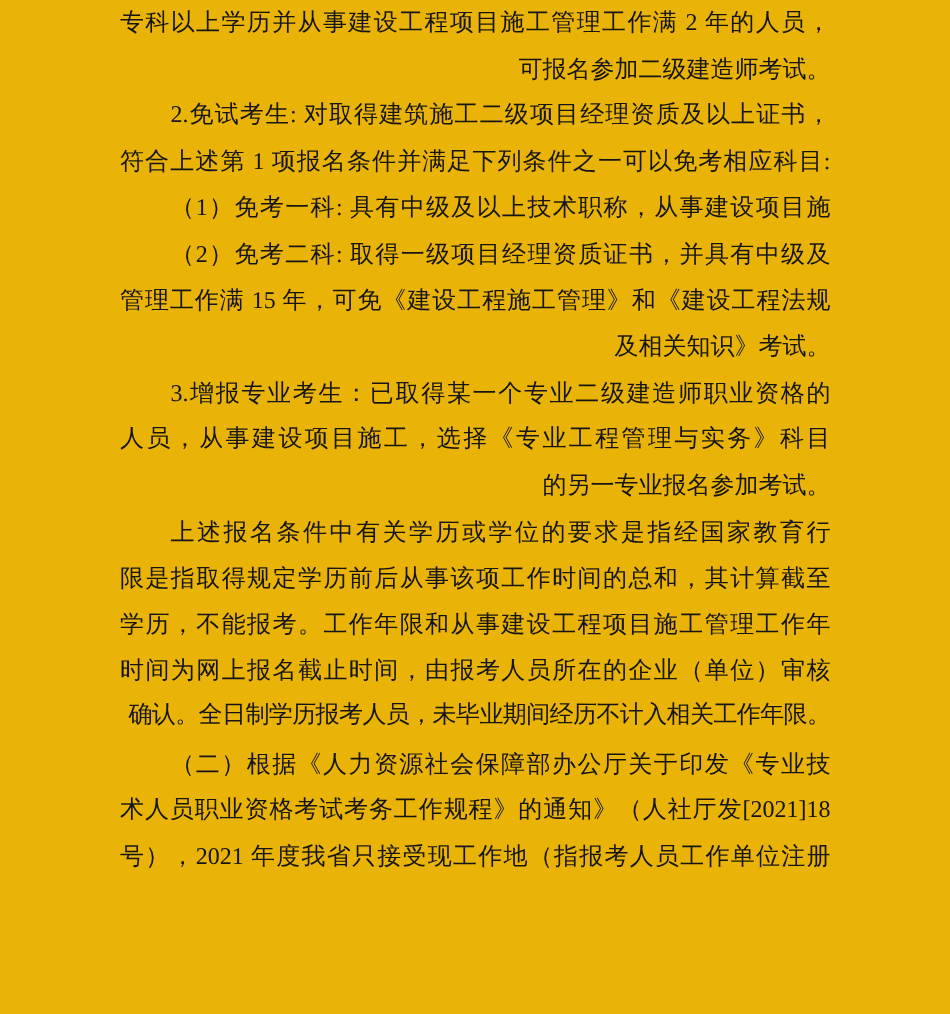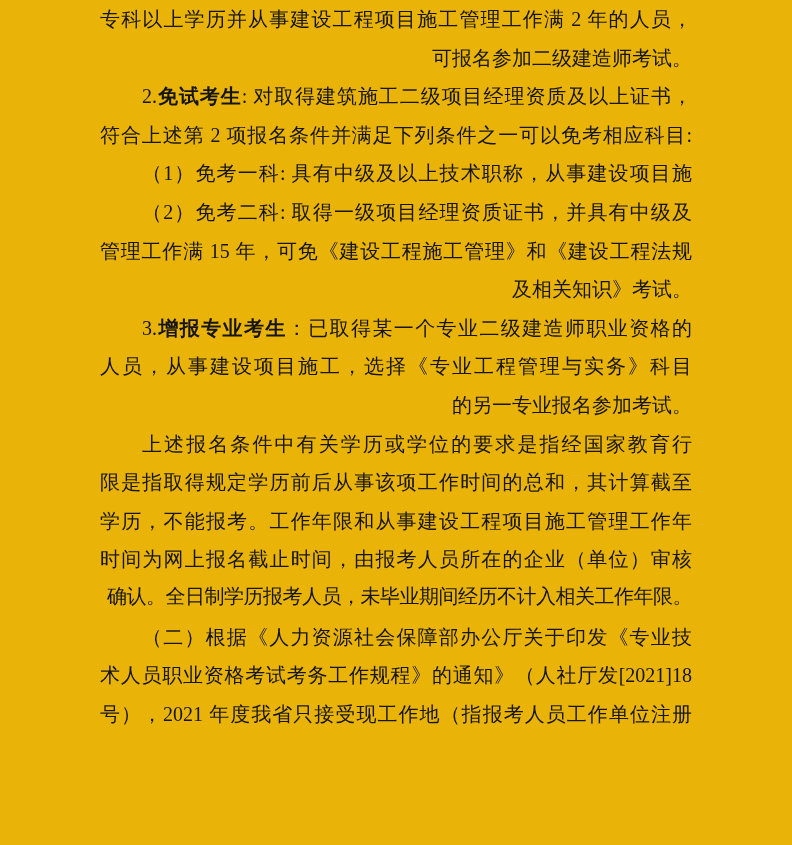--- a/index.html
+++ b/index.html
@@ -38,32 +38,32 @@
   }
   .line.indent {
     padding-left: 42px;
   }
   .line.tight {
     white-space: nowrap;
     letter-spacing: -0.5px;
     font-family: Liberation Mono, monospace;
   }
   .bold {
-    font-weight: bold;
+    font-weight: normal;
   }
 </style>
 </head>
 <body>
 
 <div class="page">
   <div class="doc" style="color: rgb(21, 21, 21);">
       <div class="line fill"><span class="">专科以上学历并从事建设工程项目施工管理工作满 2 年的人员，</span></div>
       <div class="line"><span class="">可报名参加二级建造师考试。</span></div>
       <div class="line indent fill"><span class="">2.</span><span class="bold">免试考生</span><span class="">: 对取得建筑施工二级项目经理资质及以上证书，</span></div>
-      <div class="line fill"><span class="">符合上述第 2 项报名条件并满足下列条件之一可以免考相应科目:</span></div>
+      <div class="line fill"><span class="">符合上述第 1 项报名条件并满足下列条件之一可以免考相应科目:</span></div>
       <div class="line indent fill"><span class="">（1）免考一科: 具有中级及以上技术职称，从事建设项目施</span></div>
       <div class="line indent fill"><span class="">（2）免考二科: 取得一级项目经理资质证书，并具有中级及</span></div>
       <div class="line fill"><span class="">管理工作满 15 年，可免《建设工程施工管理》和《建设工程法规</span></div>
       <div class="line"><span class="">及相关知识》考试。</span></div>
       <div class="line indent fill"><span class="">3.</span><span class="bold">增报专业考生</span><span class="">：已取得某一个专业二级建造师职业资格的</span></div>
       <div class="line fill"><span class="">人员，从事建设项目施工，选择《专业工程管理与实务》科目</span></div>
       <div class="line"><span class="">的另一专业报名参加考试。</span></div>
       <div class="line indent fill"><span class="">上述报名条件中有关学历或学位的要求是指经国家教育行</span></div>
       <div class="line fill"><span class="">限是指取得规定学历前后从事该项工作时间的总和，其计算截至</span></div>
       <div class="line fill"><span class="">学历，不能报考。工作年限和从事建设工程项目施工管理工作年</span></div>

